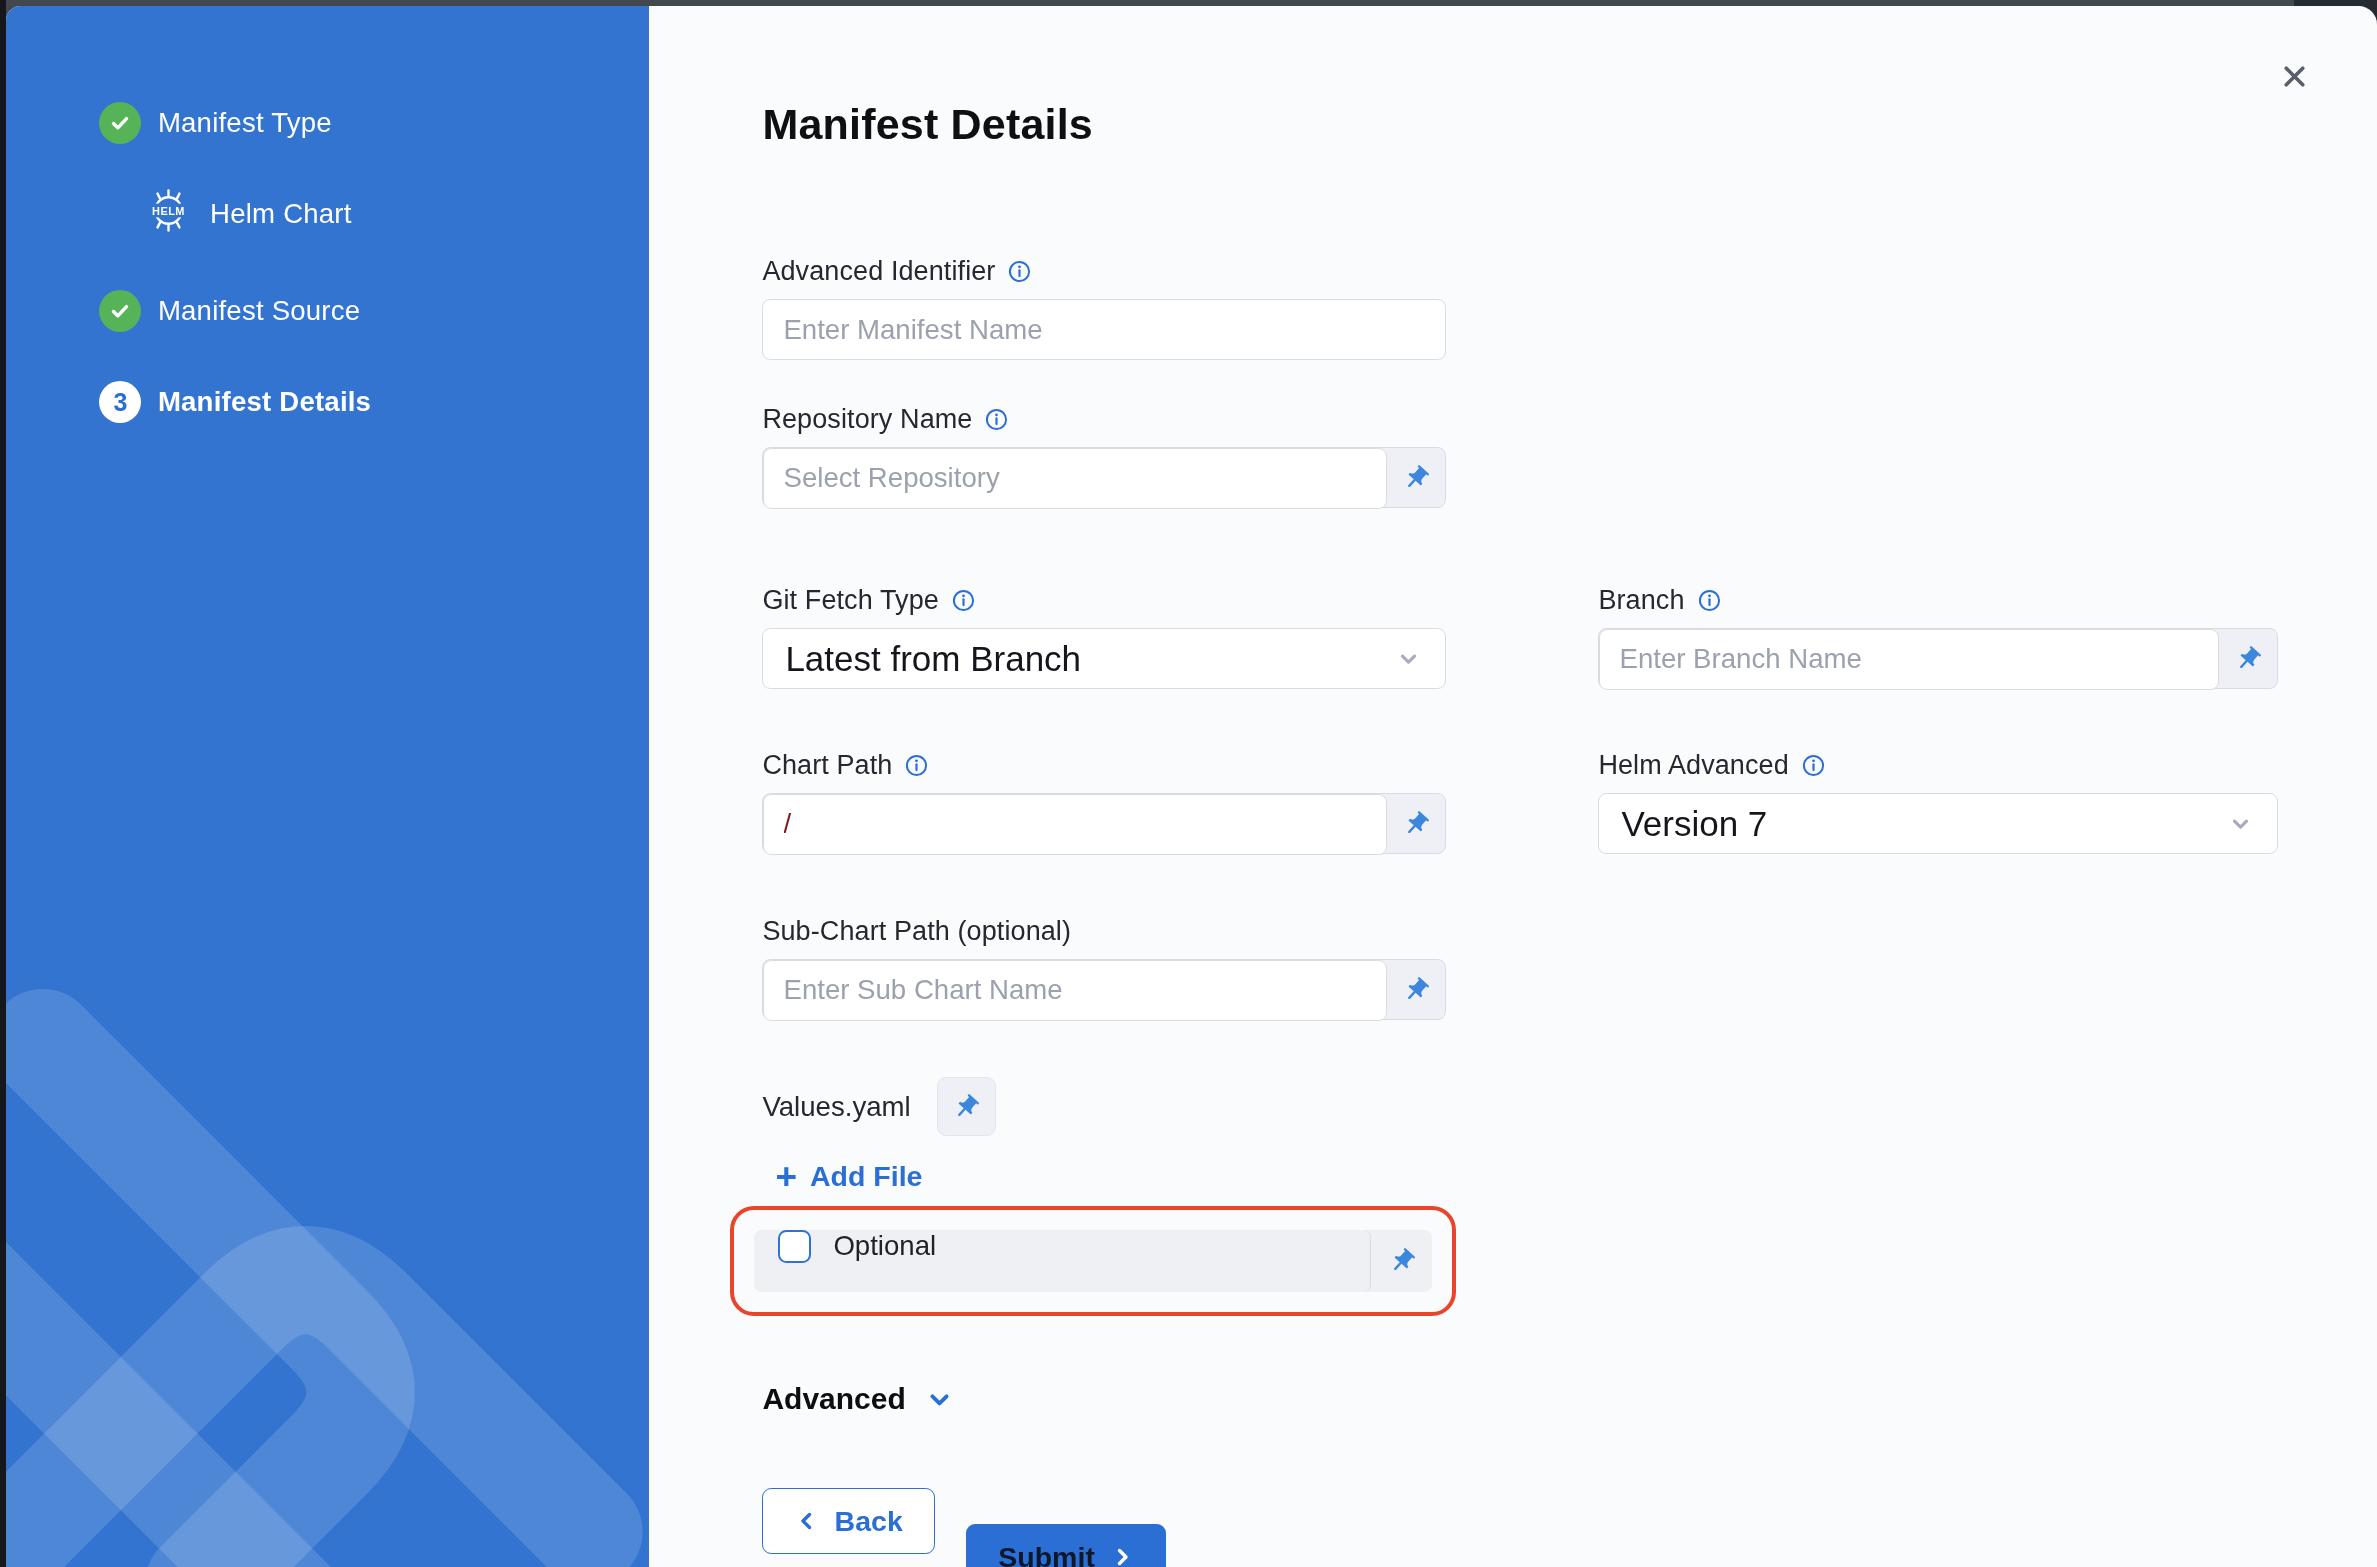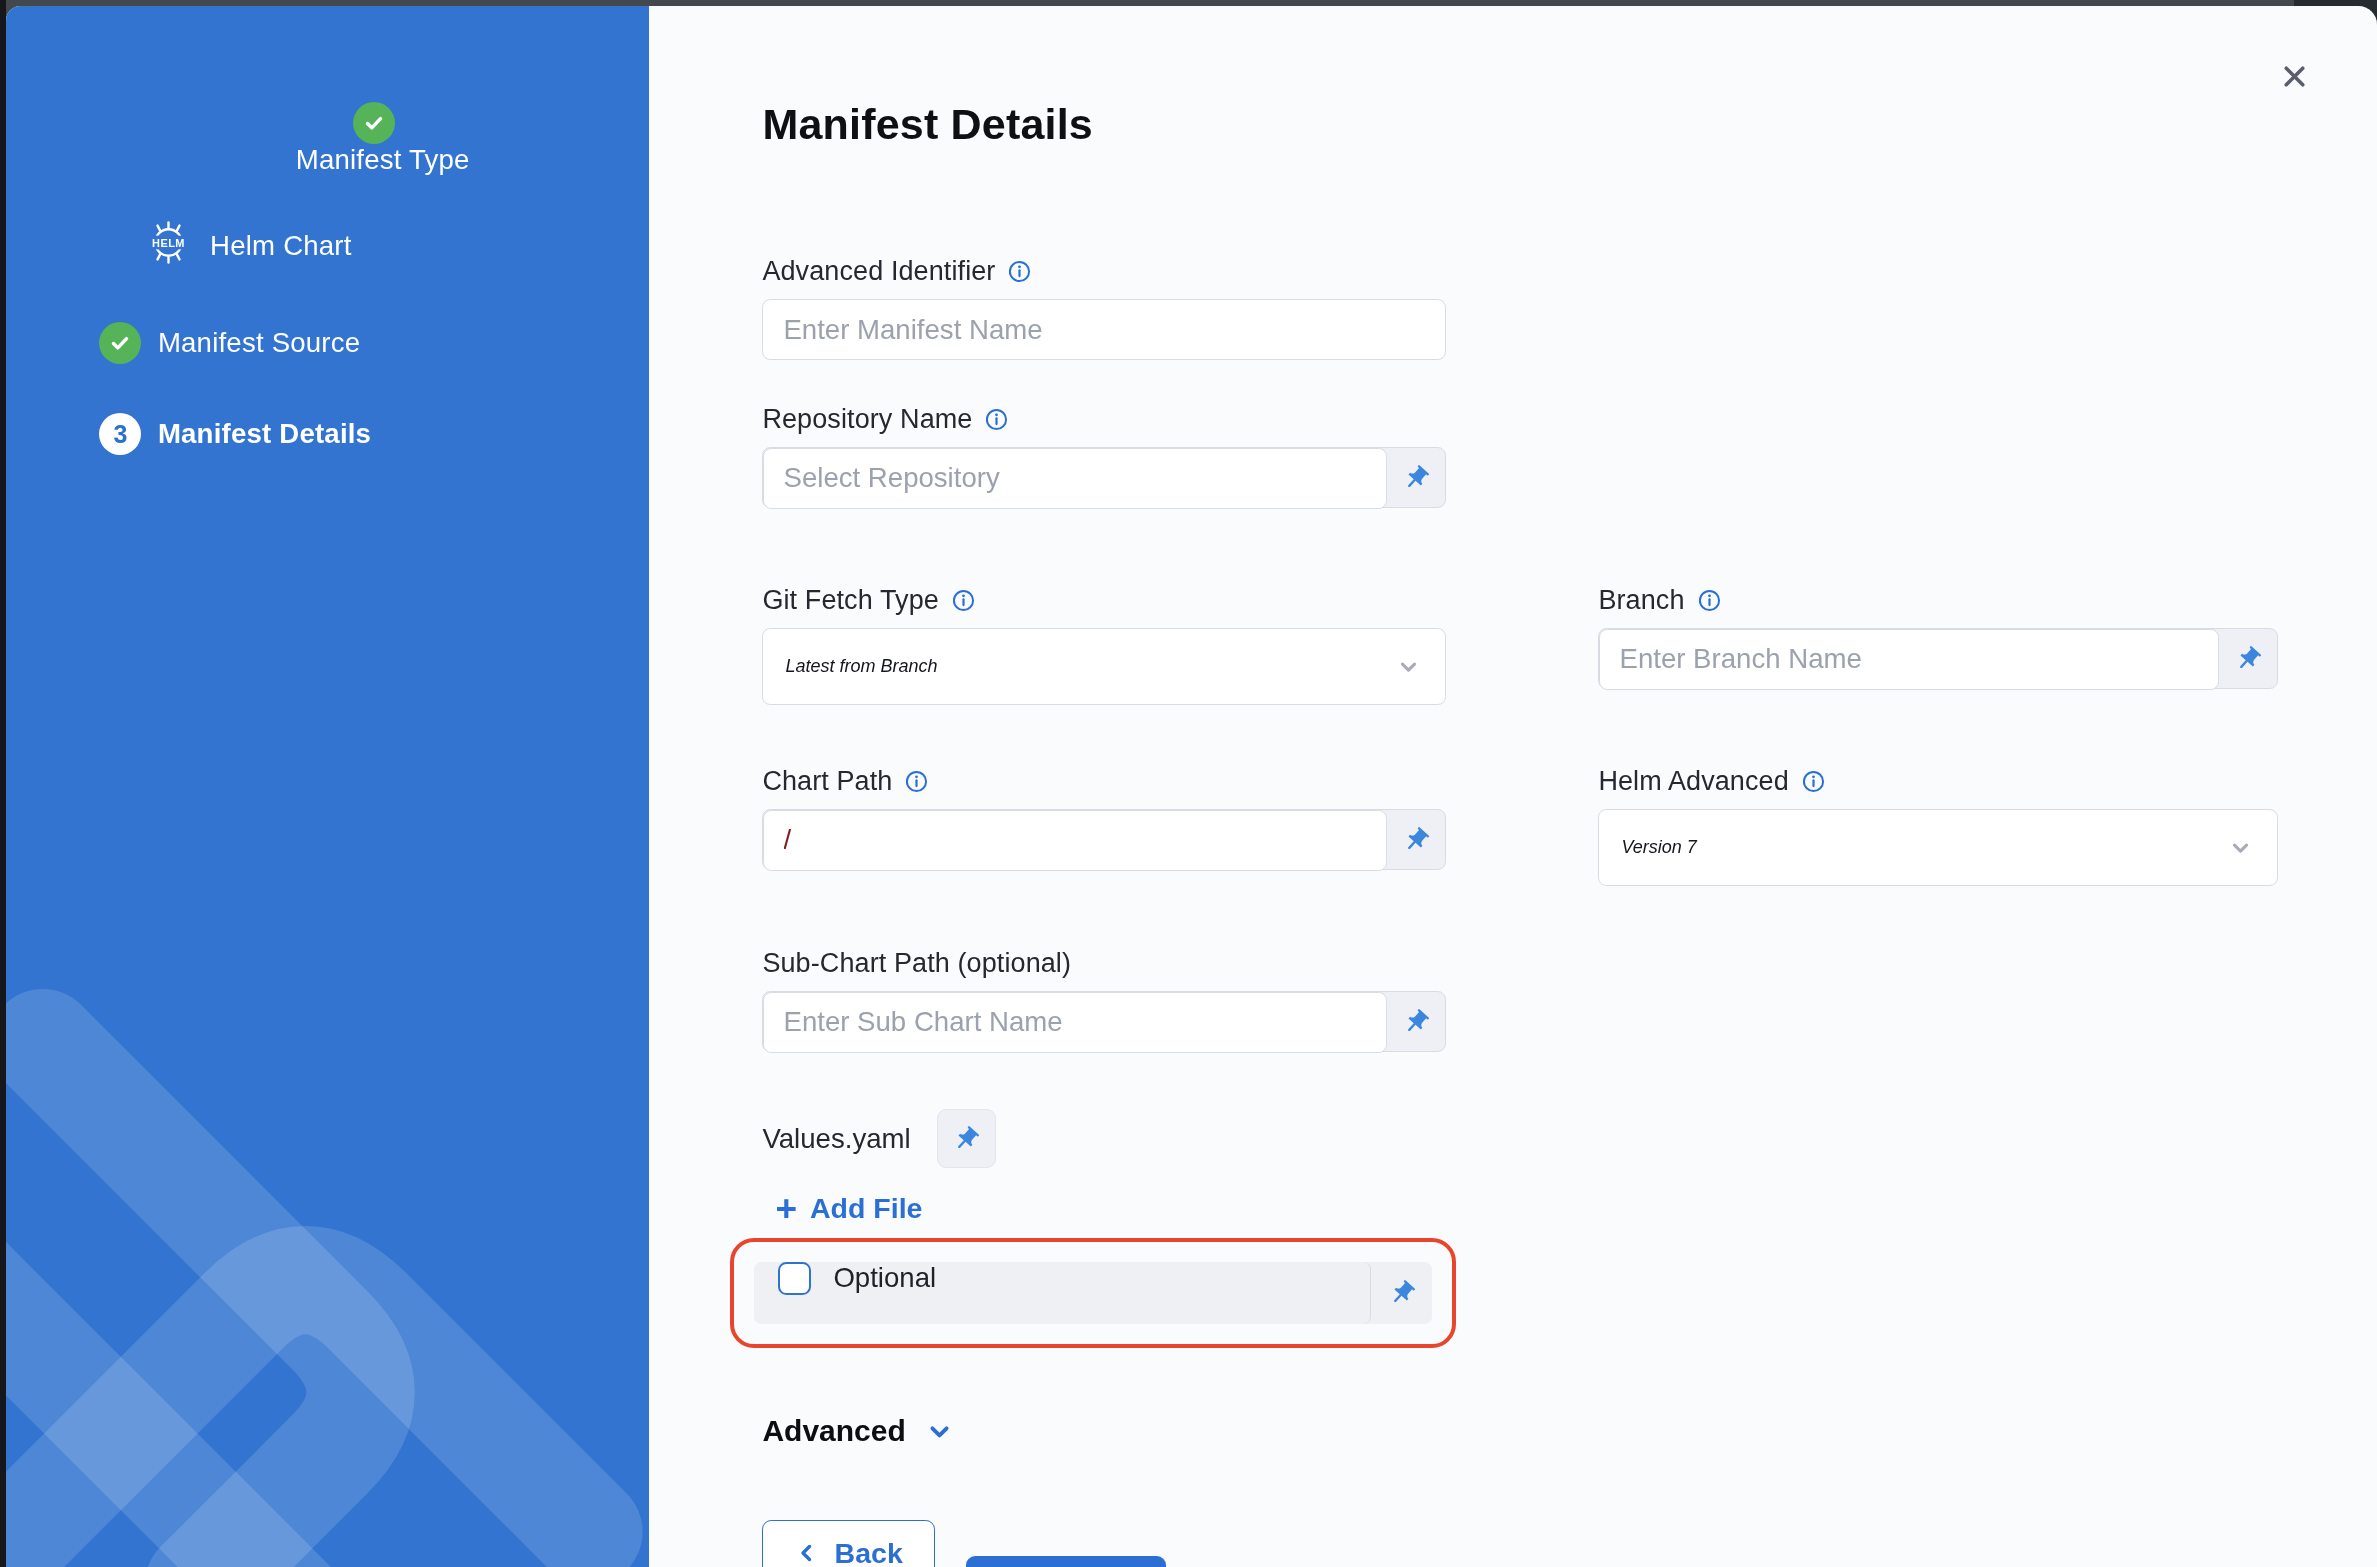--- a/index.html
+++ b/index.html
@@ -25,21 +25,21 @@
   .sidebar {
     position: relative;
     width: 643px; flex: 0 0 643px;
     background: #3374d1;
     overflow: hidden;
   }
   .watermark { position: absolute; left: 0; bottom: -9.2px; }
   .steps { position: relative; padding: 96px 0 0 93px; }
   .step { display: flex; align-items: center; color: #fff; font-size: 27.6px; }
   .step .label { margin-left: 16.5px; letter-spacing: 0.2px; }
-  .step-1 { margin-bottom: 40px; flex-direction: column; }
+  .step-1 { margin-bottom: 40px; }
   .helm-row { margin-left: 43px; margin-bottom: 46px; }
   .helm-row .label { margin-left: 14.7px; }
   .step-2 { margin-bottom: 49px; }
   .badge {
     width: 42px; height: 42px; border-radius: 50%; flex: 0 0 42px;
     display: flex; align-items: center; justify-content: center;
   }
   .badge.check { background: #56b358; }
   .badge.number { background: #ffffff; color: #2b6fd4; font-weight: 700; font-size: 25px; }
   .step-current .label { font-weight: 700; }
@@ -86,23 +86,23 @@
   }
   .input-group .text-input {
     flex: 1; height: 61px;
     margin: -0.9px 0 -0.9px -0.9px;
     border-radius: 8.3px;
   }
   .pin-cell { width: 58px; display: flex; align-items: center; justify-content: center; cursor: pointer; }
 
   .select {
     display: flex; align-items: center; justify-content: space-between;
-    height: 77px; padding: 0 22px;
+    height: 61px; padding: 0 22px;
     border: 0.9px solid #d9dbe3; border-radius: 8.3px;
-    background: #fff; font-size: 18px; color: #14161c; cursor: pointer; font-style: italic;
+    background: #fff; font-size: 35px; color: #14161c; cursor: pointer;
   }
 
   .values-row { display: flex; align-items: center; gap: 26px; }
   .values-label { font-size: 27.6px; font-weight: 500; color: #25282f; }
   .pin-btn {
     width: 59px; height: 59px;
     border: 0.9px solid #e2e5ec; border-radius: 9.2px;
     background: #eef0f6; cursor: pointer;
     display: flex; align-items: center; justify-content: center;
   }

